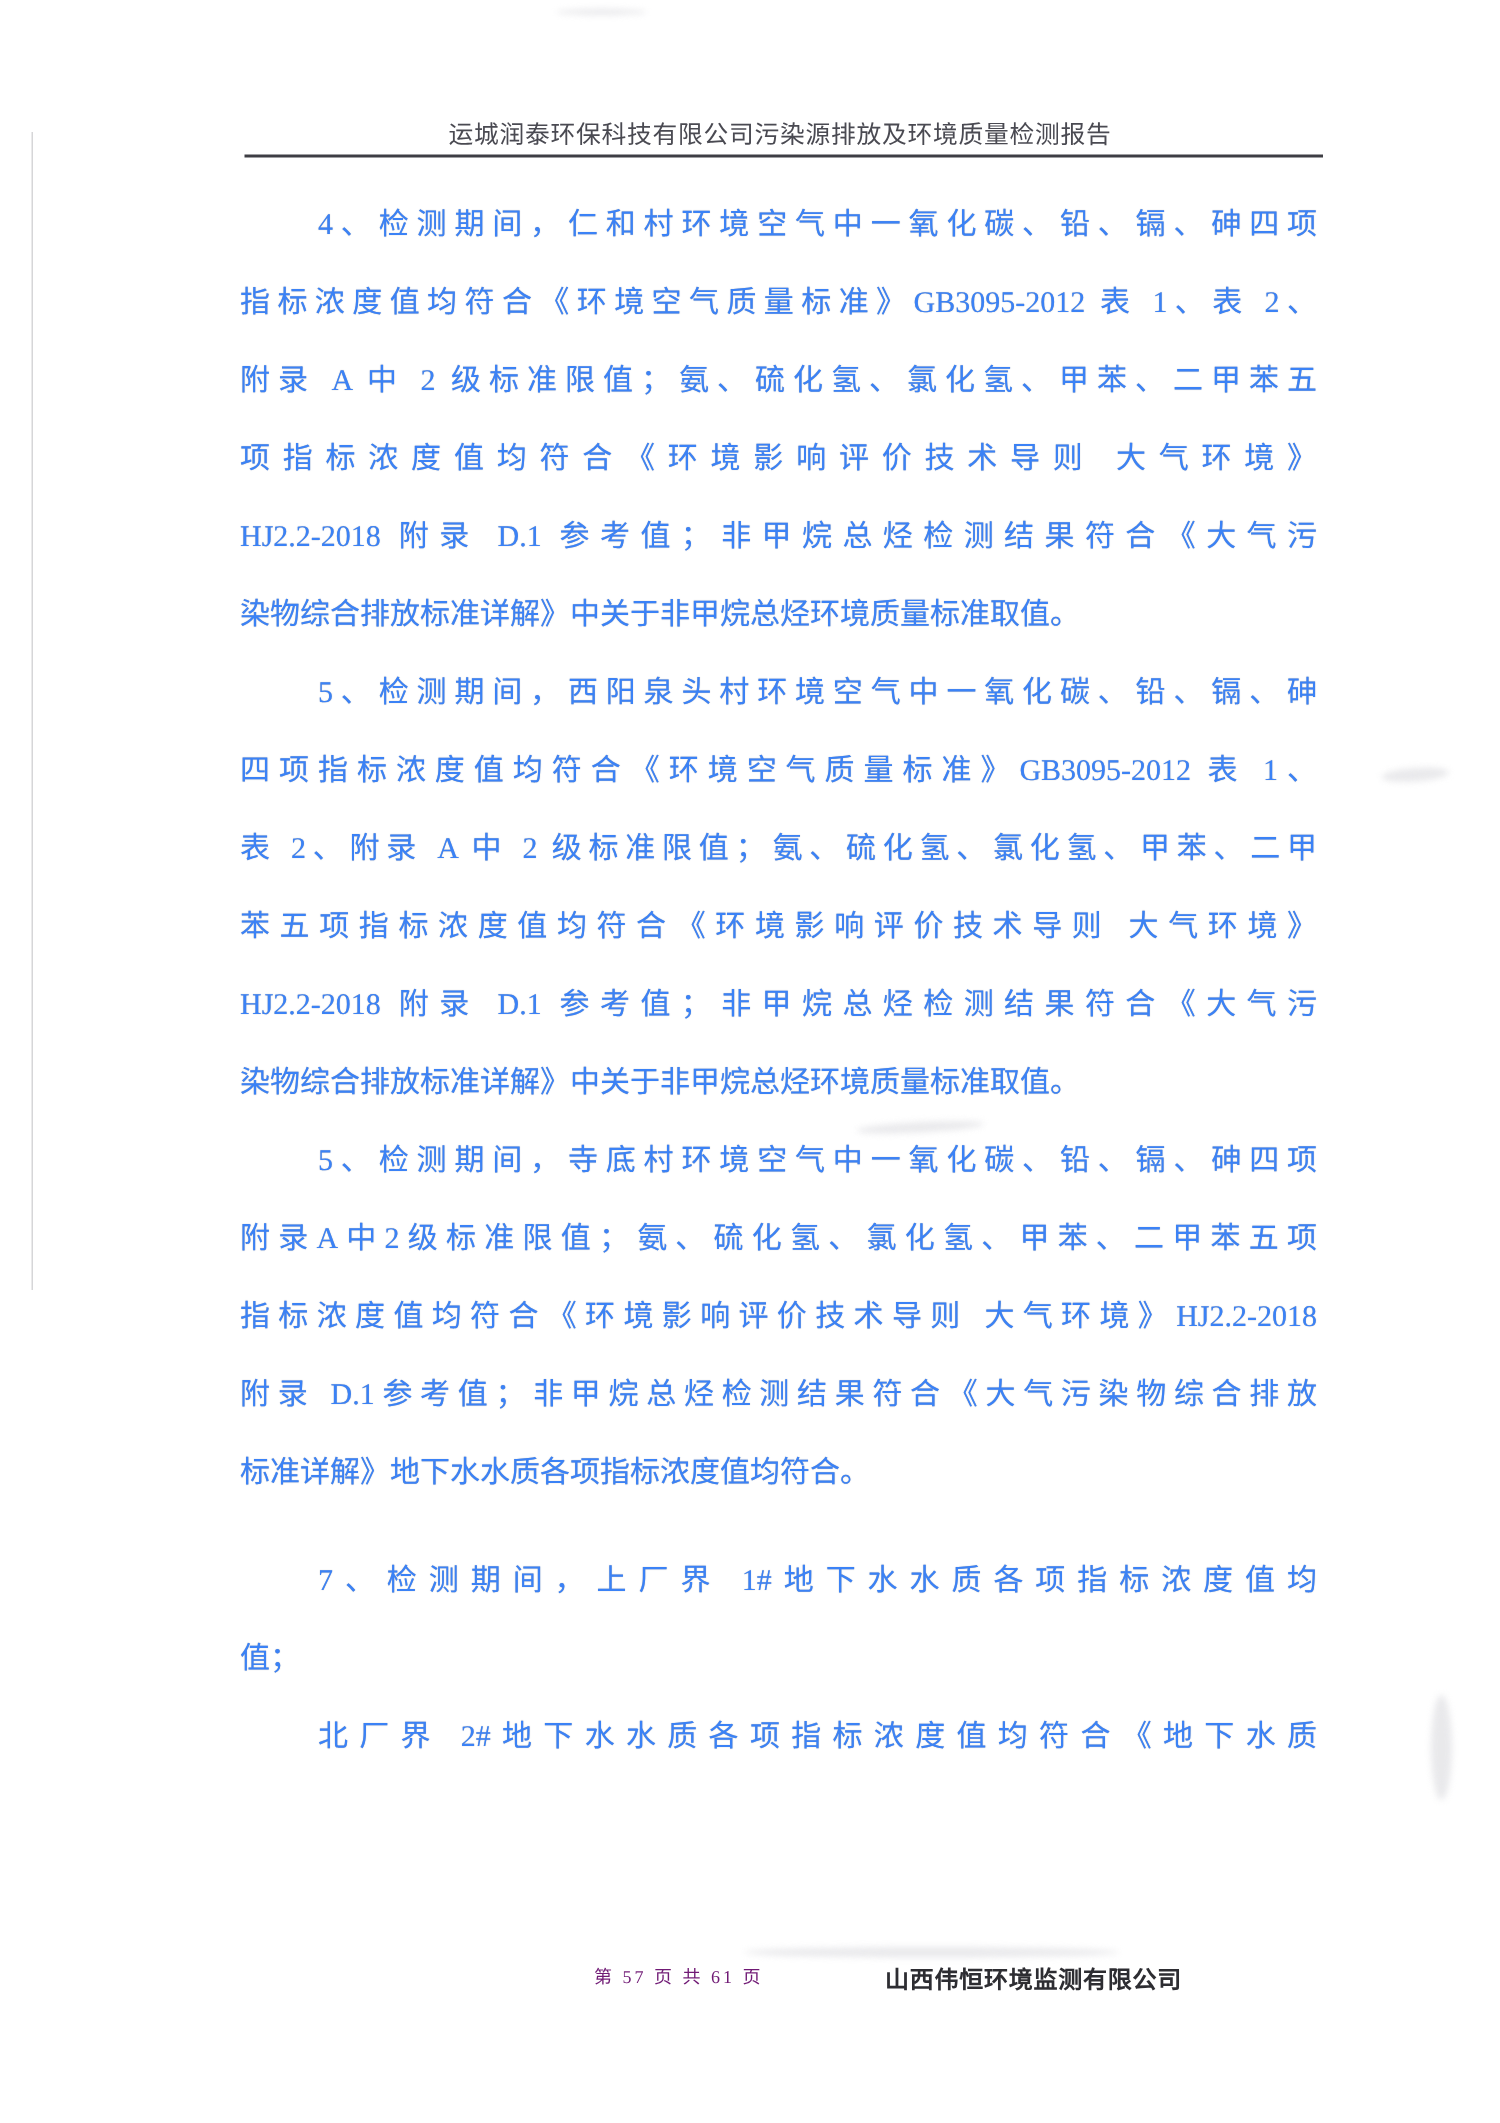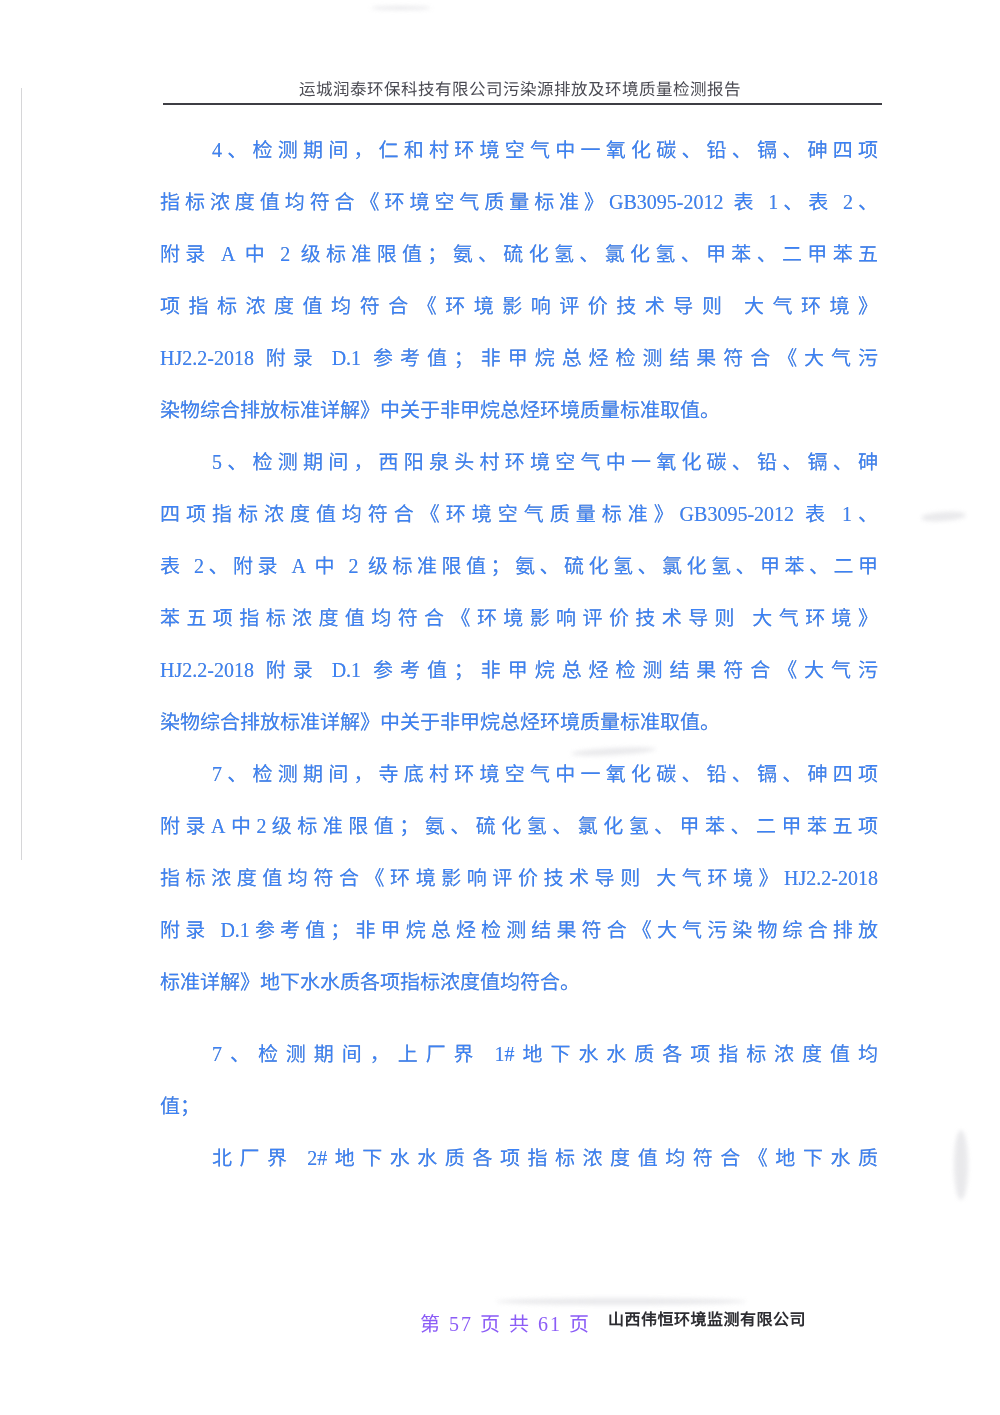--- a/index.html
+++ b/index.html
@@ -58,29 +58,29 @@
     text-align: justify;
     text-align-last: justify;
     text-justify: inter-character;
   }
   .line.indent { text-indent: 52px; }
   .line.flush  { text-align-last: left; font-family: Liberation Serif, serif; }
 
   
   .footer-page-info {
     position: absolute;
-    left: 404px;
+    left: 380px;
     top: 1308px;
-    font-size: 20px;
+    font-size: 12px;
     letter-spacing: 2px;
-    color: #8b5cf6;
+    color: #701a75;
   }
   .footer-company {
     position: absolute;
-    left: 592px;
+    left: 574px;
     top: 1306px;
     font-size: 16px;
     letter-spacing: 0.5px;
     font-weight: 600;
     color: #2d2d32;
   }
 
   
   .scan-edge-line {
     position: absolute;
@@ -123,21 +123,21 @@
       </div>
       <div class="para">
         <div class="line indent">5、检测期间，西阳泉头村环境空气中一氧化碳、铅、镉、砷</div>
         <div class="line">四项指标浓度值均符合《环境空气质量标准》GB3095-2012 表 1、</div>
         <div class="line">表 2、附录 A 中 2 级标准限值；氨、硫化氢、氯化氢、甲苯、二甲</div>
         <div class="line">苯五项指标浓度值均符合《环境影响评价技术导则 大气环境》</div>
         <div class="line">HJ2.2-2018 附录 D.1 参考值；非甲烷总烃检测结果符合《大气污</div>
         <div class="line flush">染物综合排放标准详解》中关于非甲烷总烃环境质量标准取值。</div>
       </div>
       <div class="para">
-        <div class="line indent">7、检测期间，寺底村环境空气中一氧化碳、铅、镉、砷四项</div>
+        <div class="line indent">5、检测期间，寺底村环境空气中一氧化碳、铅、镉、砷四项</div>
         <div class="line">附录A中2级标准限值；氨、硫化氢、氯化氢、甲苯、二甲苯五项</div>
         <div class="line">指标浓度值均符合《环境影响评价技术导则 大气环境》HJ2.2-2018</div>
         <div class="line">附录 D.1参考值；非甲烷总烃检测结果符合《大气污染物综合排放</div>
         <div class="line flush">标准详解》地下水水质各项指标浓度值均符合。</div>
       </div>
       <div class="para">
         <div class="line indent">7、检测期间，上厂界 1#地下水水质各项指标浓度值均</div>
         <div class="line flush">值；</div>
       </div>
       <div class="para">

